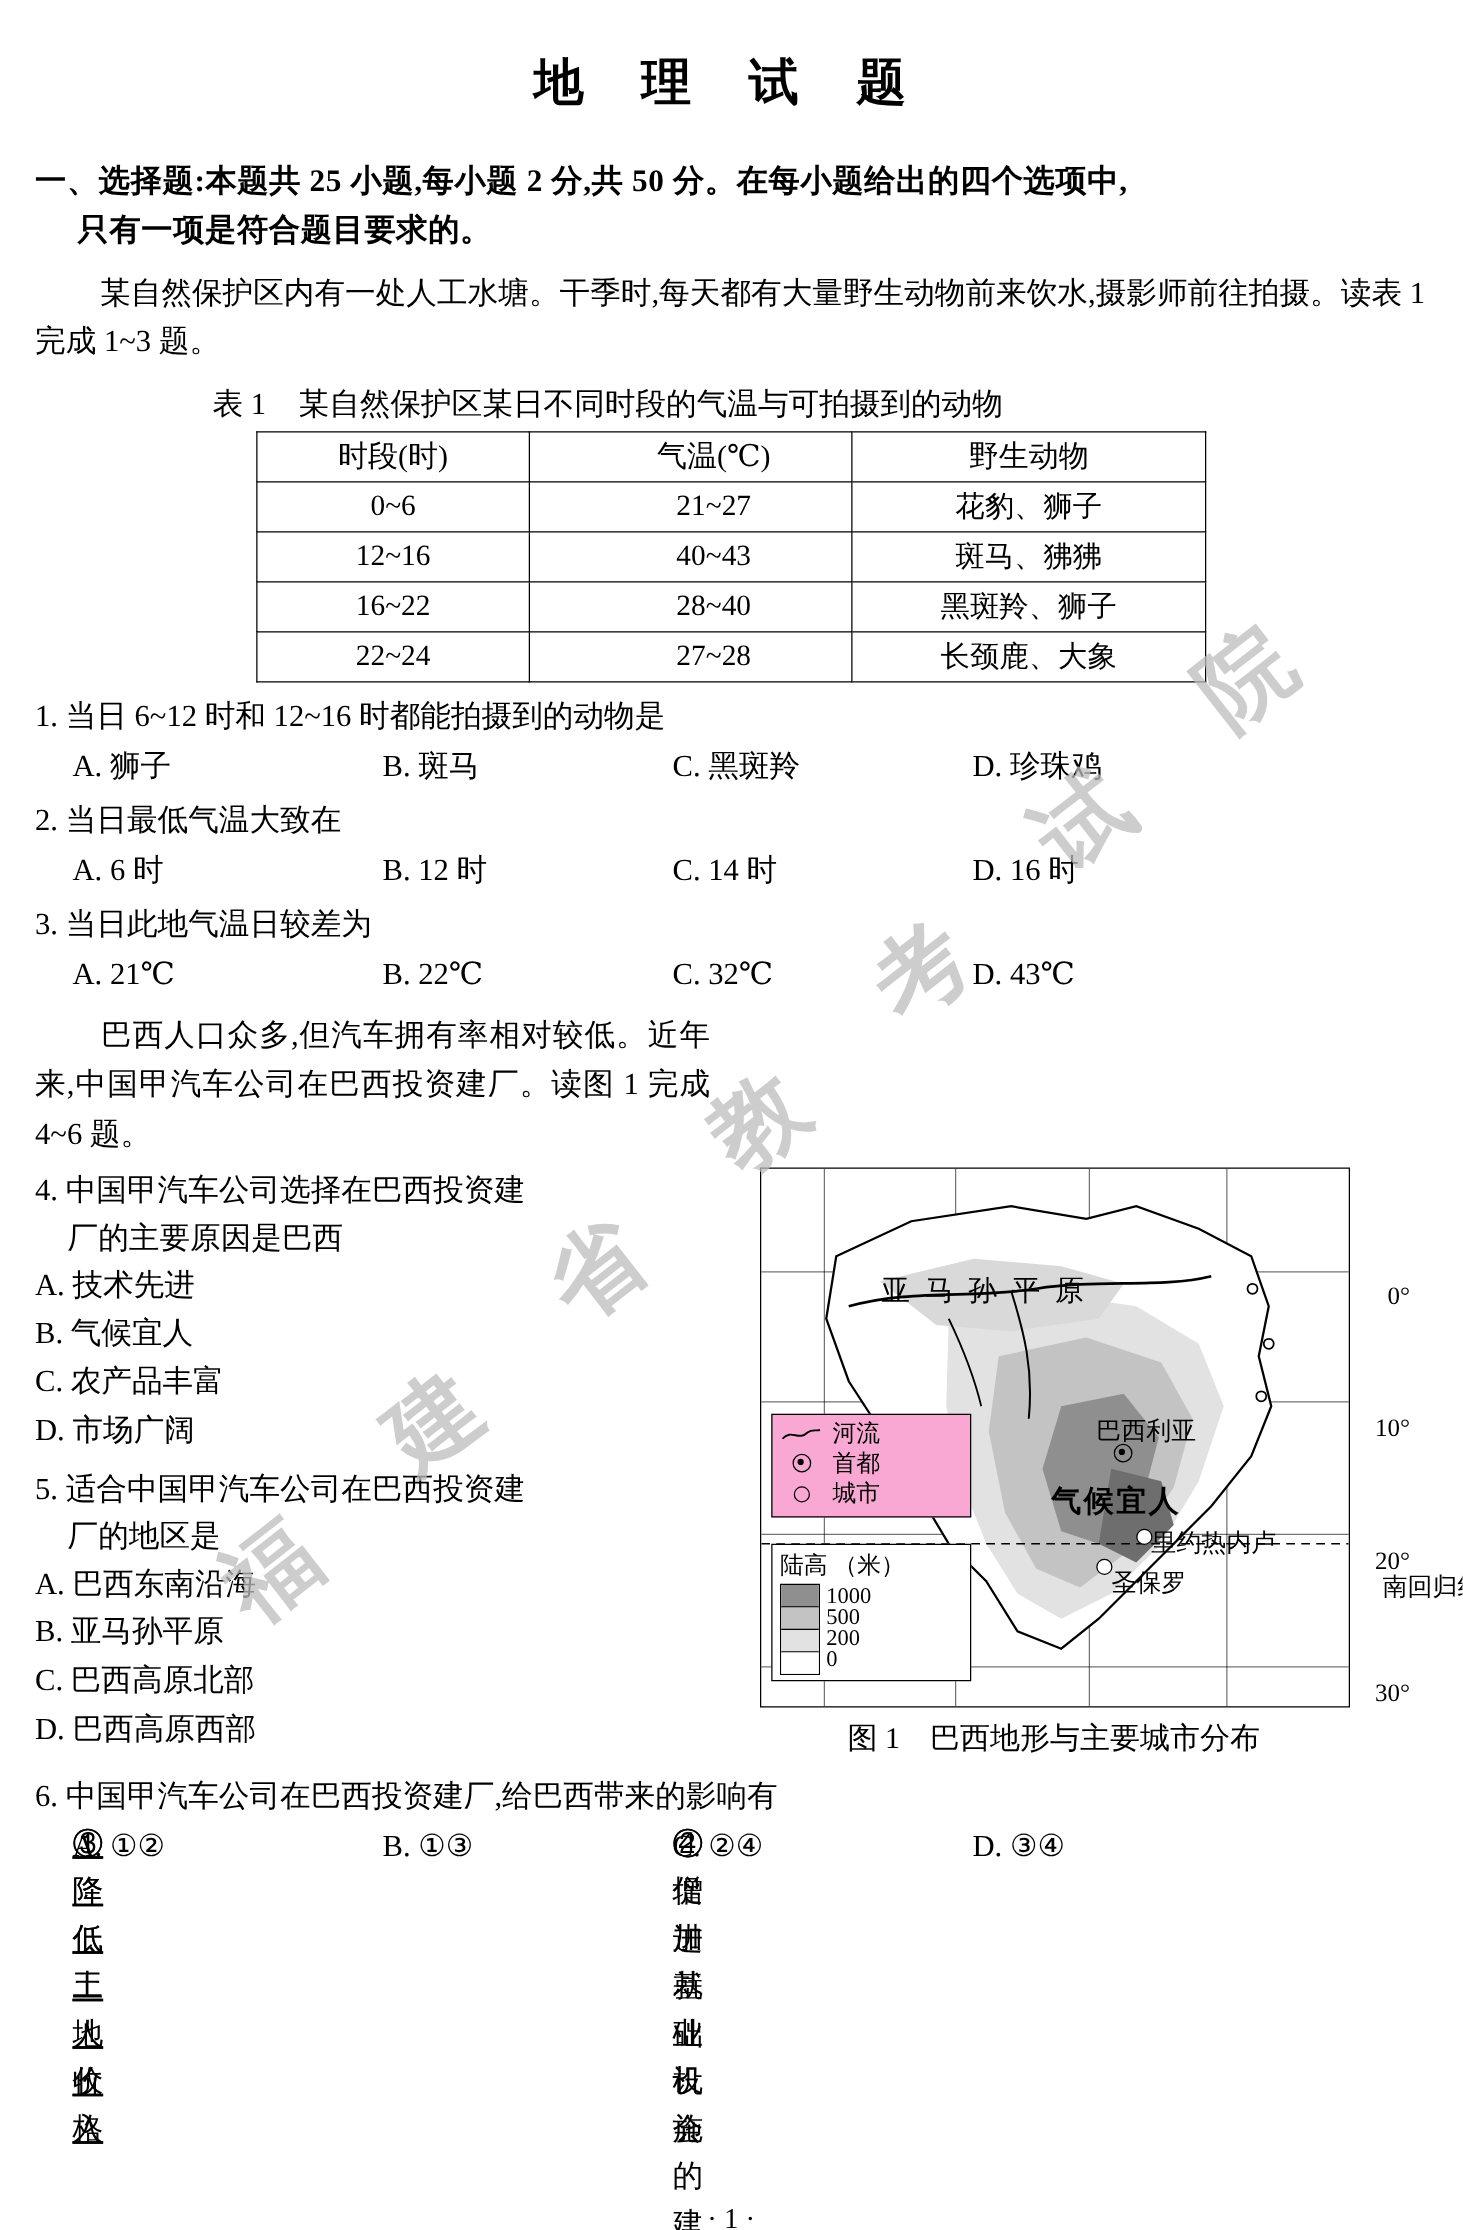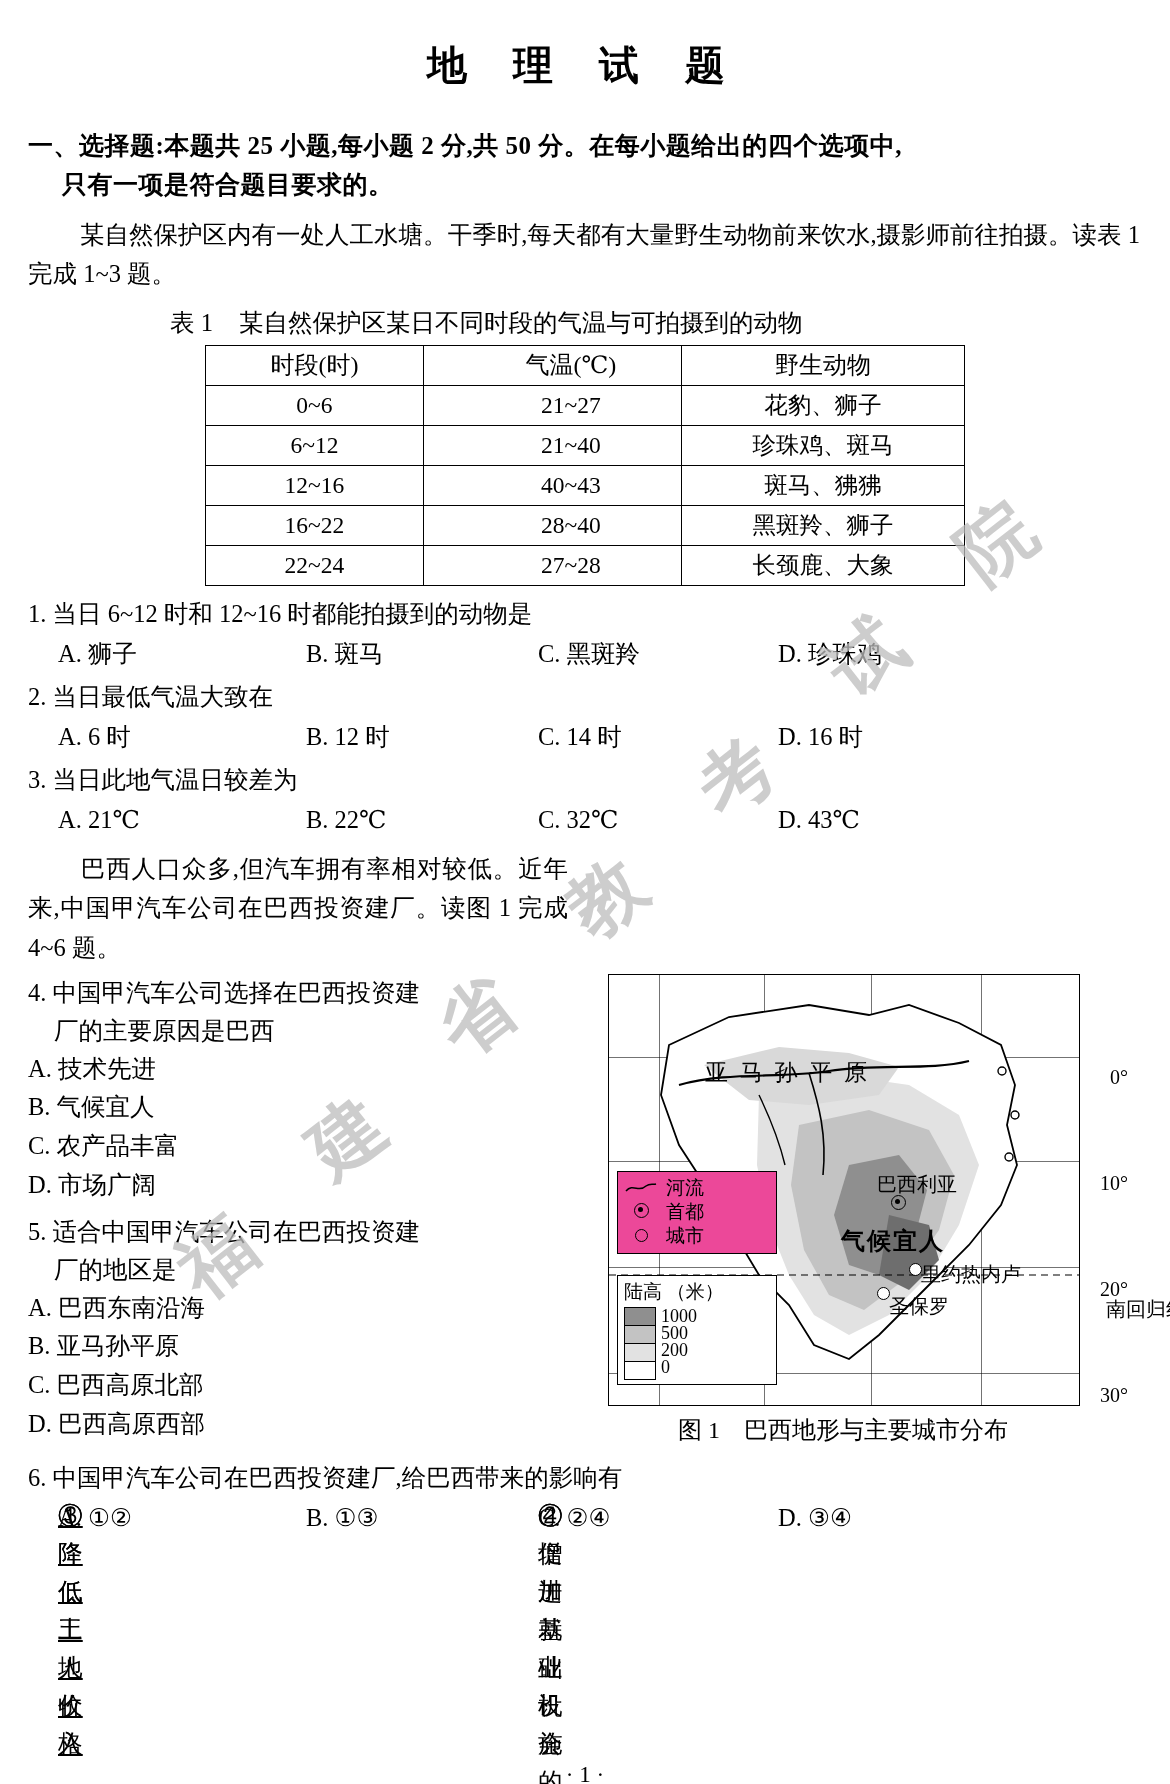--- a/index.html
+++ b/index.html
@@ -158,21 +158,21 @@
   }
   .gridline-v { width: 1px; top: 0; bottom: 0; opacity: .55;}
   .gridline-h { height: 1px; left: 0; right: 0; opacity: .55;}
 
   .legend {
     position: absolute;
     left: 8px;
     top: 196px;
     width: 148px;
     border: 1.4px solid #000;
-    background: #ec4899;
+    background: #f9a8d4;
     font-size: 19px;
     padding: 4px 4px 5px 6px;
     line-height: 1.45;
   }
   .legend .row { display: flex; align-items: center; gap: 8px; height: 24px;}
   .legend .sym { width: 34px; text-align: center; font-size: 18px;}
   .legend .capital { display:inline-block; width:13px; height:13px; border:1.4px solid #000; border-radius:50%; position:relative;}
   .legend .capital::after{content:"";position:absolute;left:3.3px;top:3.3px;width:5px;height:5px;background:#000;border-radius:50%;}
   .legend .cityc { display:inline-block; width:11px; height:11px; border:1.4px solid #000; border-radius:50%;}
   .elev {
@@ -256,25 +256,20 @@
     <tbody>
         <tr>
       <th class="c1">时段(时)</th>
       <th class="c2">气温(℃)</th>
       <th class="c3">野生动物</th>
     </tr>
     <tr>
       <td class="c1">0~6</td>
       <td class="c2">21~27</td>
       <td class="c3">花豹、狮子</td>
-    </tr>
-    <tr>
-      <td class="c1">6~12</td>
-      <td class="c2">21~40</td>
-      <td class="c3">珍珠鸡、斑马</td>
     </tr>
     <tr>
       <td class="c1">12~16</td>
       <td class="c2">40~43</td>
       <td class="c3">斑马、狒狒</td>
     </tr>
     <tr>
       <td class="c1">16~22</td>
       <td class="c2">28~40</td>
       <td class="c3">黑斑羚、狮子</td>

